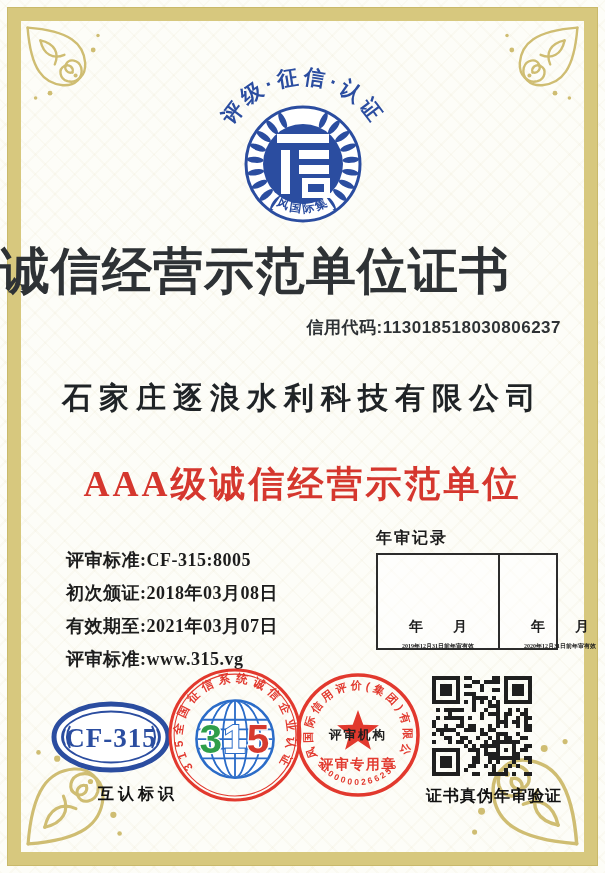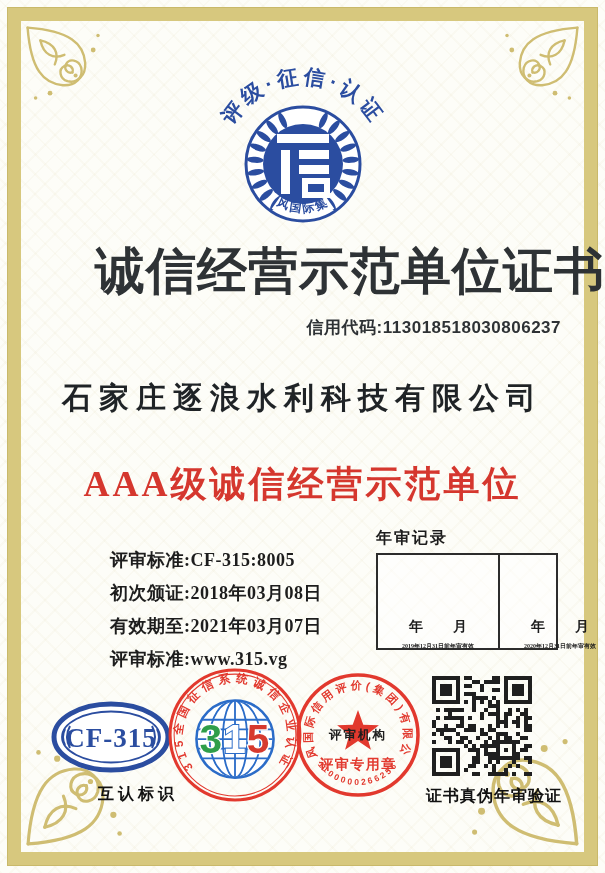--- a/index.html
+++ b/index.html
@@ -25,42 +25,42 @@
   .flourish svg{display:block;width:100%;height:100%;}
   .fl-tl{top:26px;left:26px;width:80px;height:80px;}
   .fl-tr{top:26px;right:26px;width:80px;height:80px;transform:scaleX(-1);}
   .fl-bl{bottom:27px;left:26px;width:104px;height:104px;transform:scaleY(-1);}
   .fl-br{bottom:27px;right:26px;width:116px;height:116px;transform:scale(-1,-1);}
 
   .logo{position:absolute;top:64px;left:50%;transform:translateX(-50%);width:260px;height:170px;}
 
   .title{
     position:absolute;top:238px;left:0;width:100%;
-    text-align:right;font-size:50px;font-weight:bold;color:#2e3235;
+    text-align:left;font-size:50px;font-weight:bold;color:#2e3235;
     letter-spacing:1px;font-family:"Liberation Sans",sans-serif;
   }
   .credit{
     position:absolute;top:316px;right:44px;
     font-size:17px;font-weight:bold;color:#2e3235;letter-spacing:.5px;
   }
   .company{
     position:absolute;top:378px;left:0;width:100%;text-align:center;
     font-size:30px;font-weight:bold;color:#1f2326;letter-spacing:7px;
   }
   .award{
     position:absolute;top:446px;left:0;width:100%;text-align:center;
     font-family:"Liberation Serif","DejaVu Serif",serif;
     font-size:36px;font-weight:bold;color:#d5372e;letter-spacing:3px;margin-top:14px;
   }
   .details{
     position:absolute;top:548px;left:66px;
     font-family:"Liberation Serif","DejaVu Serif",serif;
     font-size:18px;font-weight:bold;color:#1d1d1d;
   }
-  .details div{height:33px;line-height:24px;letter-spacing:.5px;margin-left:44px;}
+  .details div{height:33px;line-height:24px;letter-spacing:.5px;}
 
   .review{position:absolute;top:528px;left:376px;width:182px;}
   .review-title{
     font-family:"Liberation Serif","DejaVu Serif",serif;
     font-size:16px;font-weight:bold;color:#1d1d1d;letter-spacing:2px;margin-bottom:4px;
   }
   .review-table{
     display:flex;border:2px solid #2c2c2c;height:93px;background:rgba(255,255,255,.5);
   }
   .review-cell{

